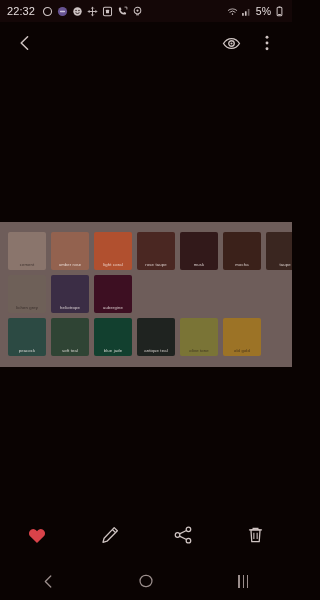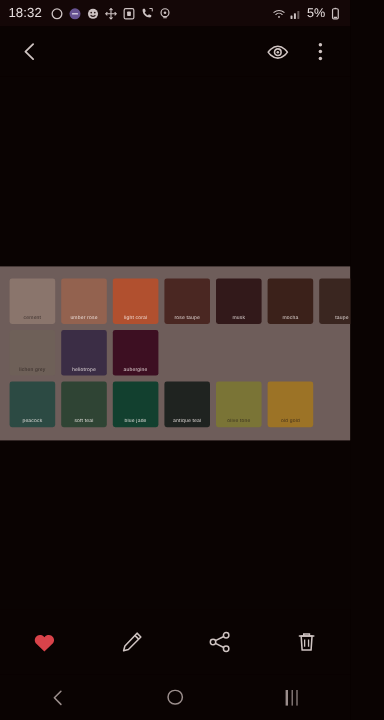--- a/index.html
+++ b/index.html
@@ -82,21 +82,21 @@
   .nav { flex:1; display:flex; align-items:center; justify-content:center; cursor:pointer; }
   .nav-recents { display:flex; gap:2.5px; }
   .nav-recents i { display:block; width:1.6px; height:13px; background:#9b8e8c; }
 </style>
 </head>
 <body>
 
 <div id="app">
 
   <div class="statusbar">
-    <span class="sb-clock">18:32</span>
+    <span class="sb-clock">22:32</span>
 
     <span class="sb-left-icons">
       <svg class="sb-ic" viewBox="0 0 12 12">
           <circle cx="6" cy="6" r="4.4" fill="none" stroke="#ddd3d3" stroke-width="1.2"></circle>
         </svg>
       <svg class="sb-ic" viewBox="0 0 12 12">
           <circle cx="6" cy="6" r="5" fill="#6f5a9e"></circle>
           <rect x="3.2" y="5.3" width="5.6" height="1.4" rx=".6" fill="#ded6ee"></rect>
         </svg>
       <svg class="sb-ic" viewBox="0 0 12 12">

